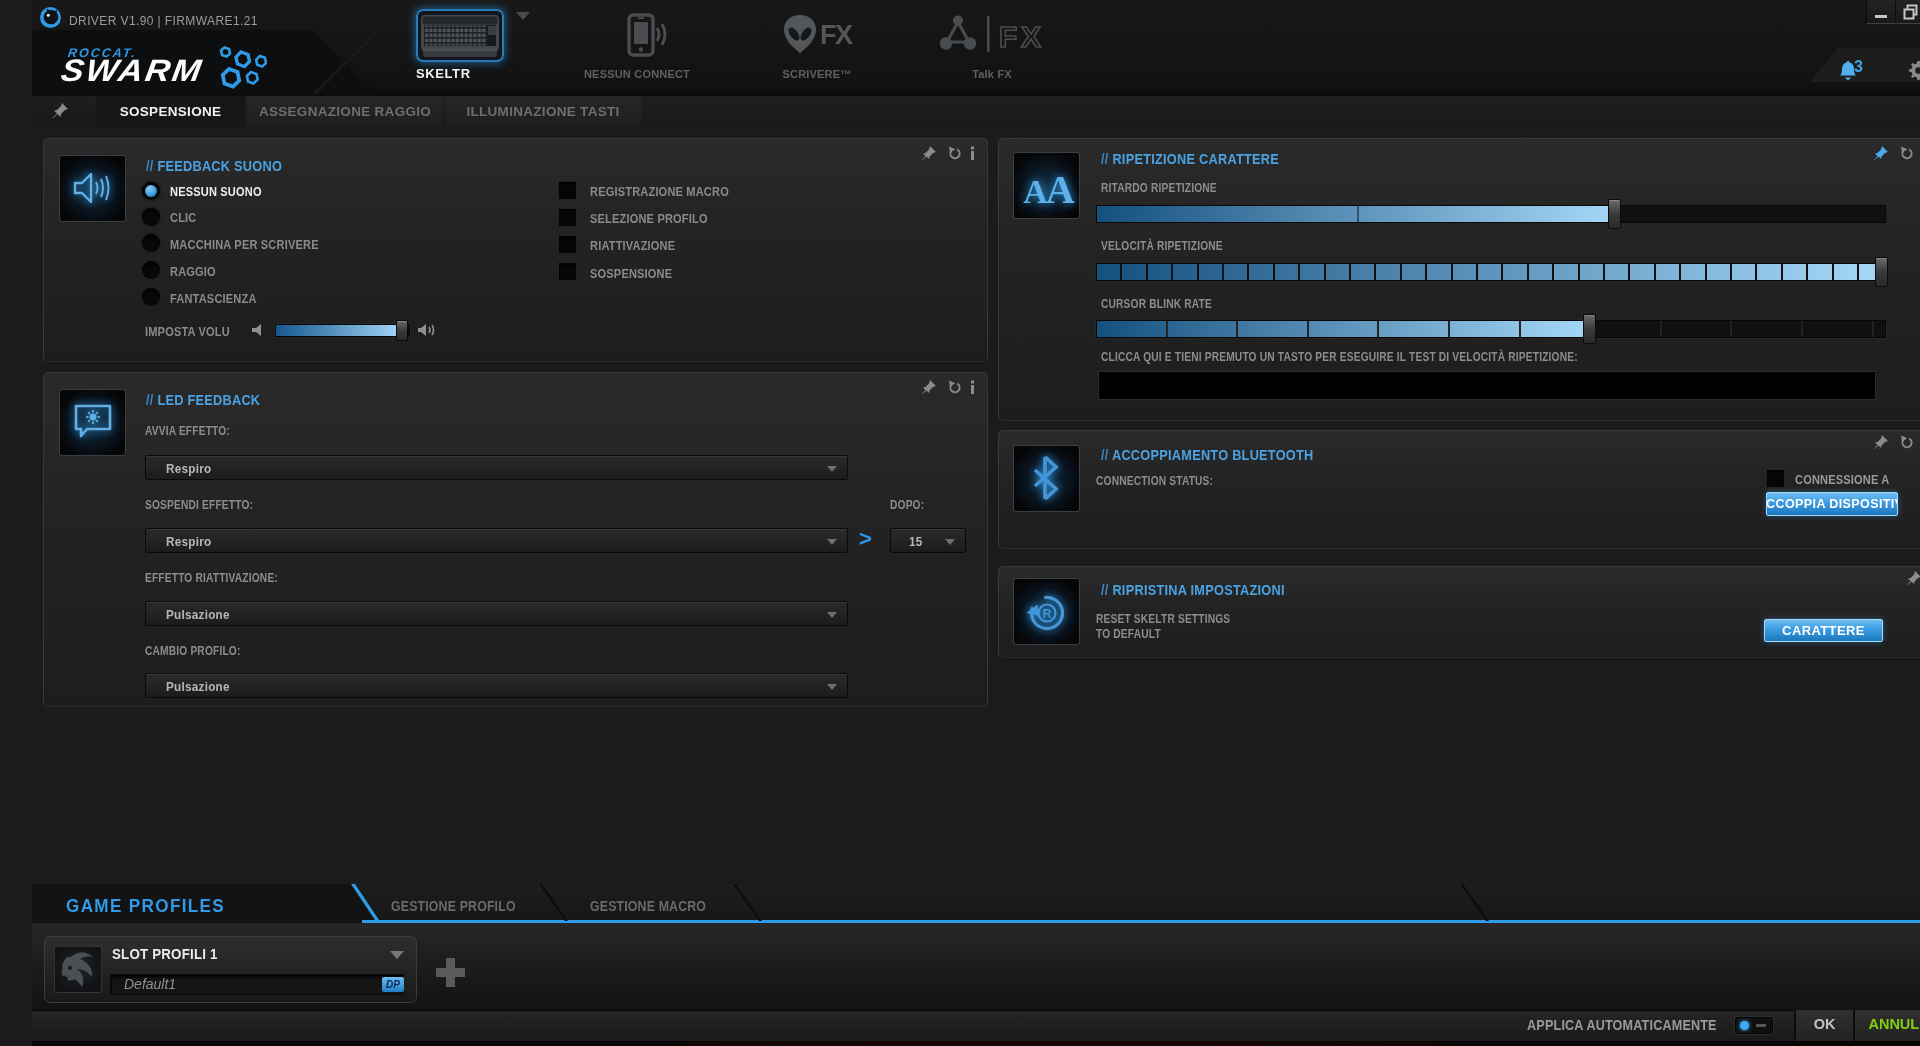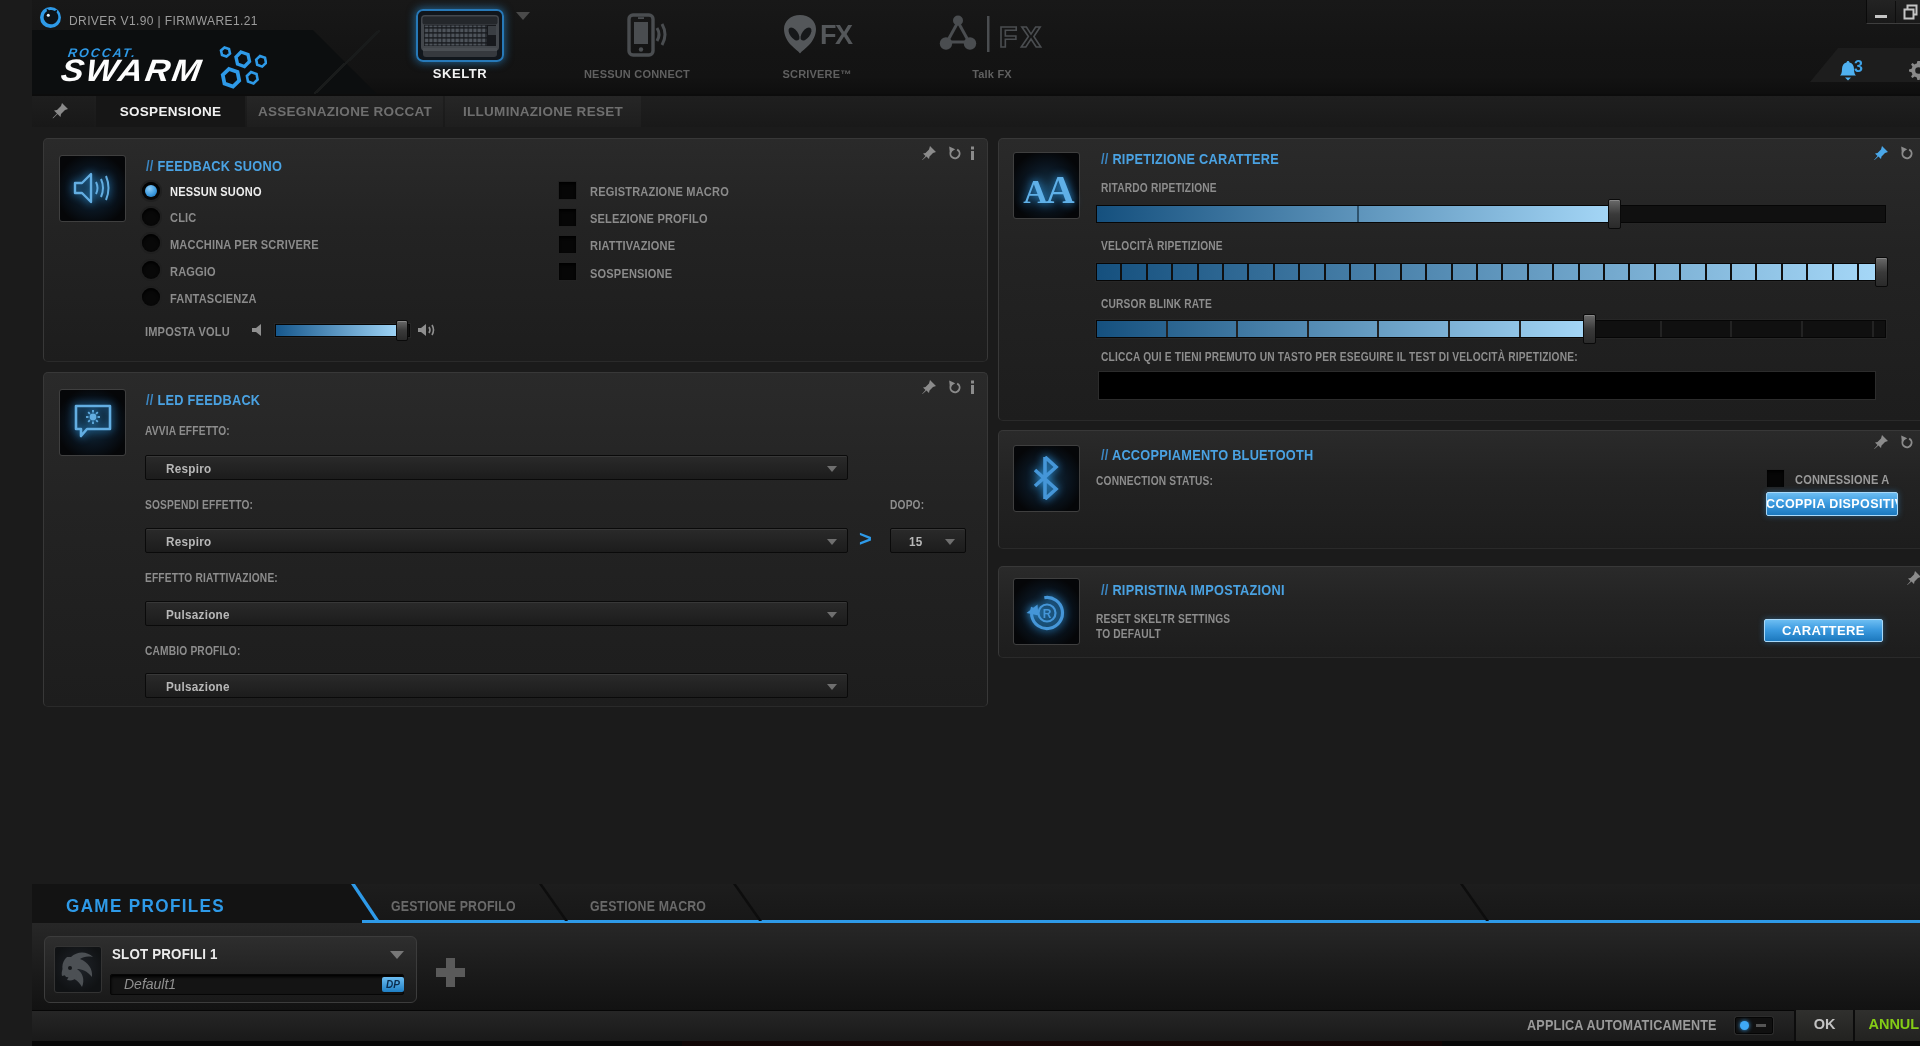--- a/index.html
+++ b/index.html
@@ -75,21 +75,21 @@
 </pattern>
 </defs>
 <rect x="1" y="2" width="78" height="36" rx="4" fill="#43474c"></rect>
 <rect x="2.5" y="3.5" width="75" height="8" rx="2" fill="#24272b"></rect>
 <rect x="4" y="12" width="72" height="21" fill="#17191d"></rect>
 <rect x="4.5" y="12.5" width="62" height="20" fill="url(#keys)"></rect>
 <rect x="68" y="13" width="8" height="9" fill="#3a3e43"></rect>
 <rect x="3" y="35" width="74" height="9" rx="3" fill="#36393e"></rect>
 <rect x="3" y="35" width="74" height="3" fill="#4a4e53"></rect>
 </svg>
-<div class="abs" style="left:384px;top:66px;width:88px;text-align:center;color:#f2f2f2;font-weight:bold;font-size:13px;letter-spacing:.6px;">SKELTR</div>
+<div class="abs" style="left:384px;top:66px;width:88px;color:#f2f2f2;font-weight:bold;font-size:13px;letter-spacing:.6px;">SKELTR</div>
 <div class="abs" style="left:484px;top:12px;width:0;height:0;border-left:7px solid transparent;border-right:7px solid transparent;border-top:8px solid #4a4a4a;"></div>
 
 <svg class="abs" style="left:593px;top:13px" width="42" height="44" viewBox="0 0 42 44">
 <rect x="4" y="2" width="24" height="40" rx="4" fill="none" stroke="#4a4d50" stroke-width="3.4"></rect>
 <rect x="9" y="9" width="14" height="22" fill="#4a4d50"></rect>
 <circle cx="16" cy="36.5" r="2.2" fill="#4a4d50"></circle>
 <rect x="13" y="4.2" width="6" height="1.8" fill="#4a4d50"></rect>
 <path d="M32 15 Q36 21.5 32 28" fill="none" stroke="#4a4d50" stroke-width="3"></path>
 <path d="M37 11 Q43 21.5 37 32" fill="none" stroke="#4a4d50" stroke-width="3"></path>
 </svg>
@@ -138,22 +138,22 @@
 <svg class="abs" style="left:1896px;top:4px" width="15" height="15" viewBox="0 0 15 15">
 <path d="M2 2 L13 13 M13 2 L2 13" stroke="#b8b8b8" stroke-width="2.4"></path>
 </svg>
 
 <div class="abs" id="tabbar"></div>
 <div class="abs" style="left:0;top:96px;width:62px;height:31px;background:linear-gradient(180deg,#1e1e1e,#181818);"></div>
 <svg class="abs" style="left:20px;top:102px" width="17" height="17" viewBox="0 0 17 17">
 <path d="M10 1 L16 7 L13 8 L9 12 L8.5 15 L5.5 12 L1.5 16 L0.5 16.5 L1 15.5 L5 11.5 L2 8.5 L5 8 L9 4 Z" fill="#8a8a8a"></path>
 </svg>
 <div class="tab active" style="left:64px;width:149px;">SOSPENSIONE</div>
-<div class="tab" style="left:215px;width:196px;">ASSEGNAZIONE ROCCAT</div>
-<div class="tab" style="left:413px;width:196px;">ILLUMINAZIONE RESET</div>
+<div class="tab" style="left:215px;width:196px;">ASSEGNAZIONE RAGGIO</div>
+<div class="tab" style="left:413px;width:196px;">ILLUMINAZIONE TASTI</div>
 
 <div class="panel" style="left:11px;top:138px;width:945px;height:224px;"></div>
 <div class="iconbox" style="left:27px;top:155px;"></div>
 <svg class="abs" style="left:40px;top:168px;filter:drop-shadow(0 0 4px #2e9ae8)" width="42" height="40" viewBox="0 0 42 40">
 <path d="M3 15 L10 15 L19 6 L19 34 L10 25 L3 25 Z" fill="none" stroke="#63aee2" stroke-width="2.4" stroke-linejoin="round"></path>
 <path d="M24 14 Q27 20 24 26" fill="none" stroke="#63aee2" stroke-width="2"></path>
 <path d="M29 11 Q33 20 29 29" fill="none" stroke="#63aee2" stroke-width="2"></path>
 <path d="M34 8 Q39 20 34 32" fill="none" stroke="#63aee2" stroke-width="2"></path>
 </svg>
 <div class="ptitle" style="left:114px;top:157px;"><span style="color:#3b87c4">//</span> FEEDBACK SUONO</div>

